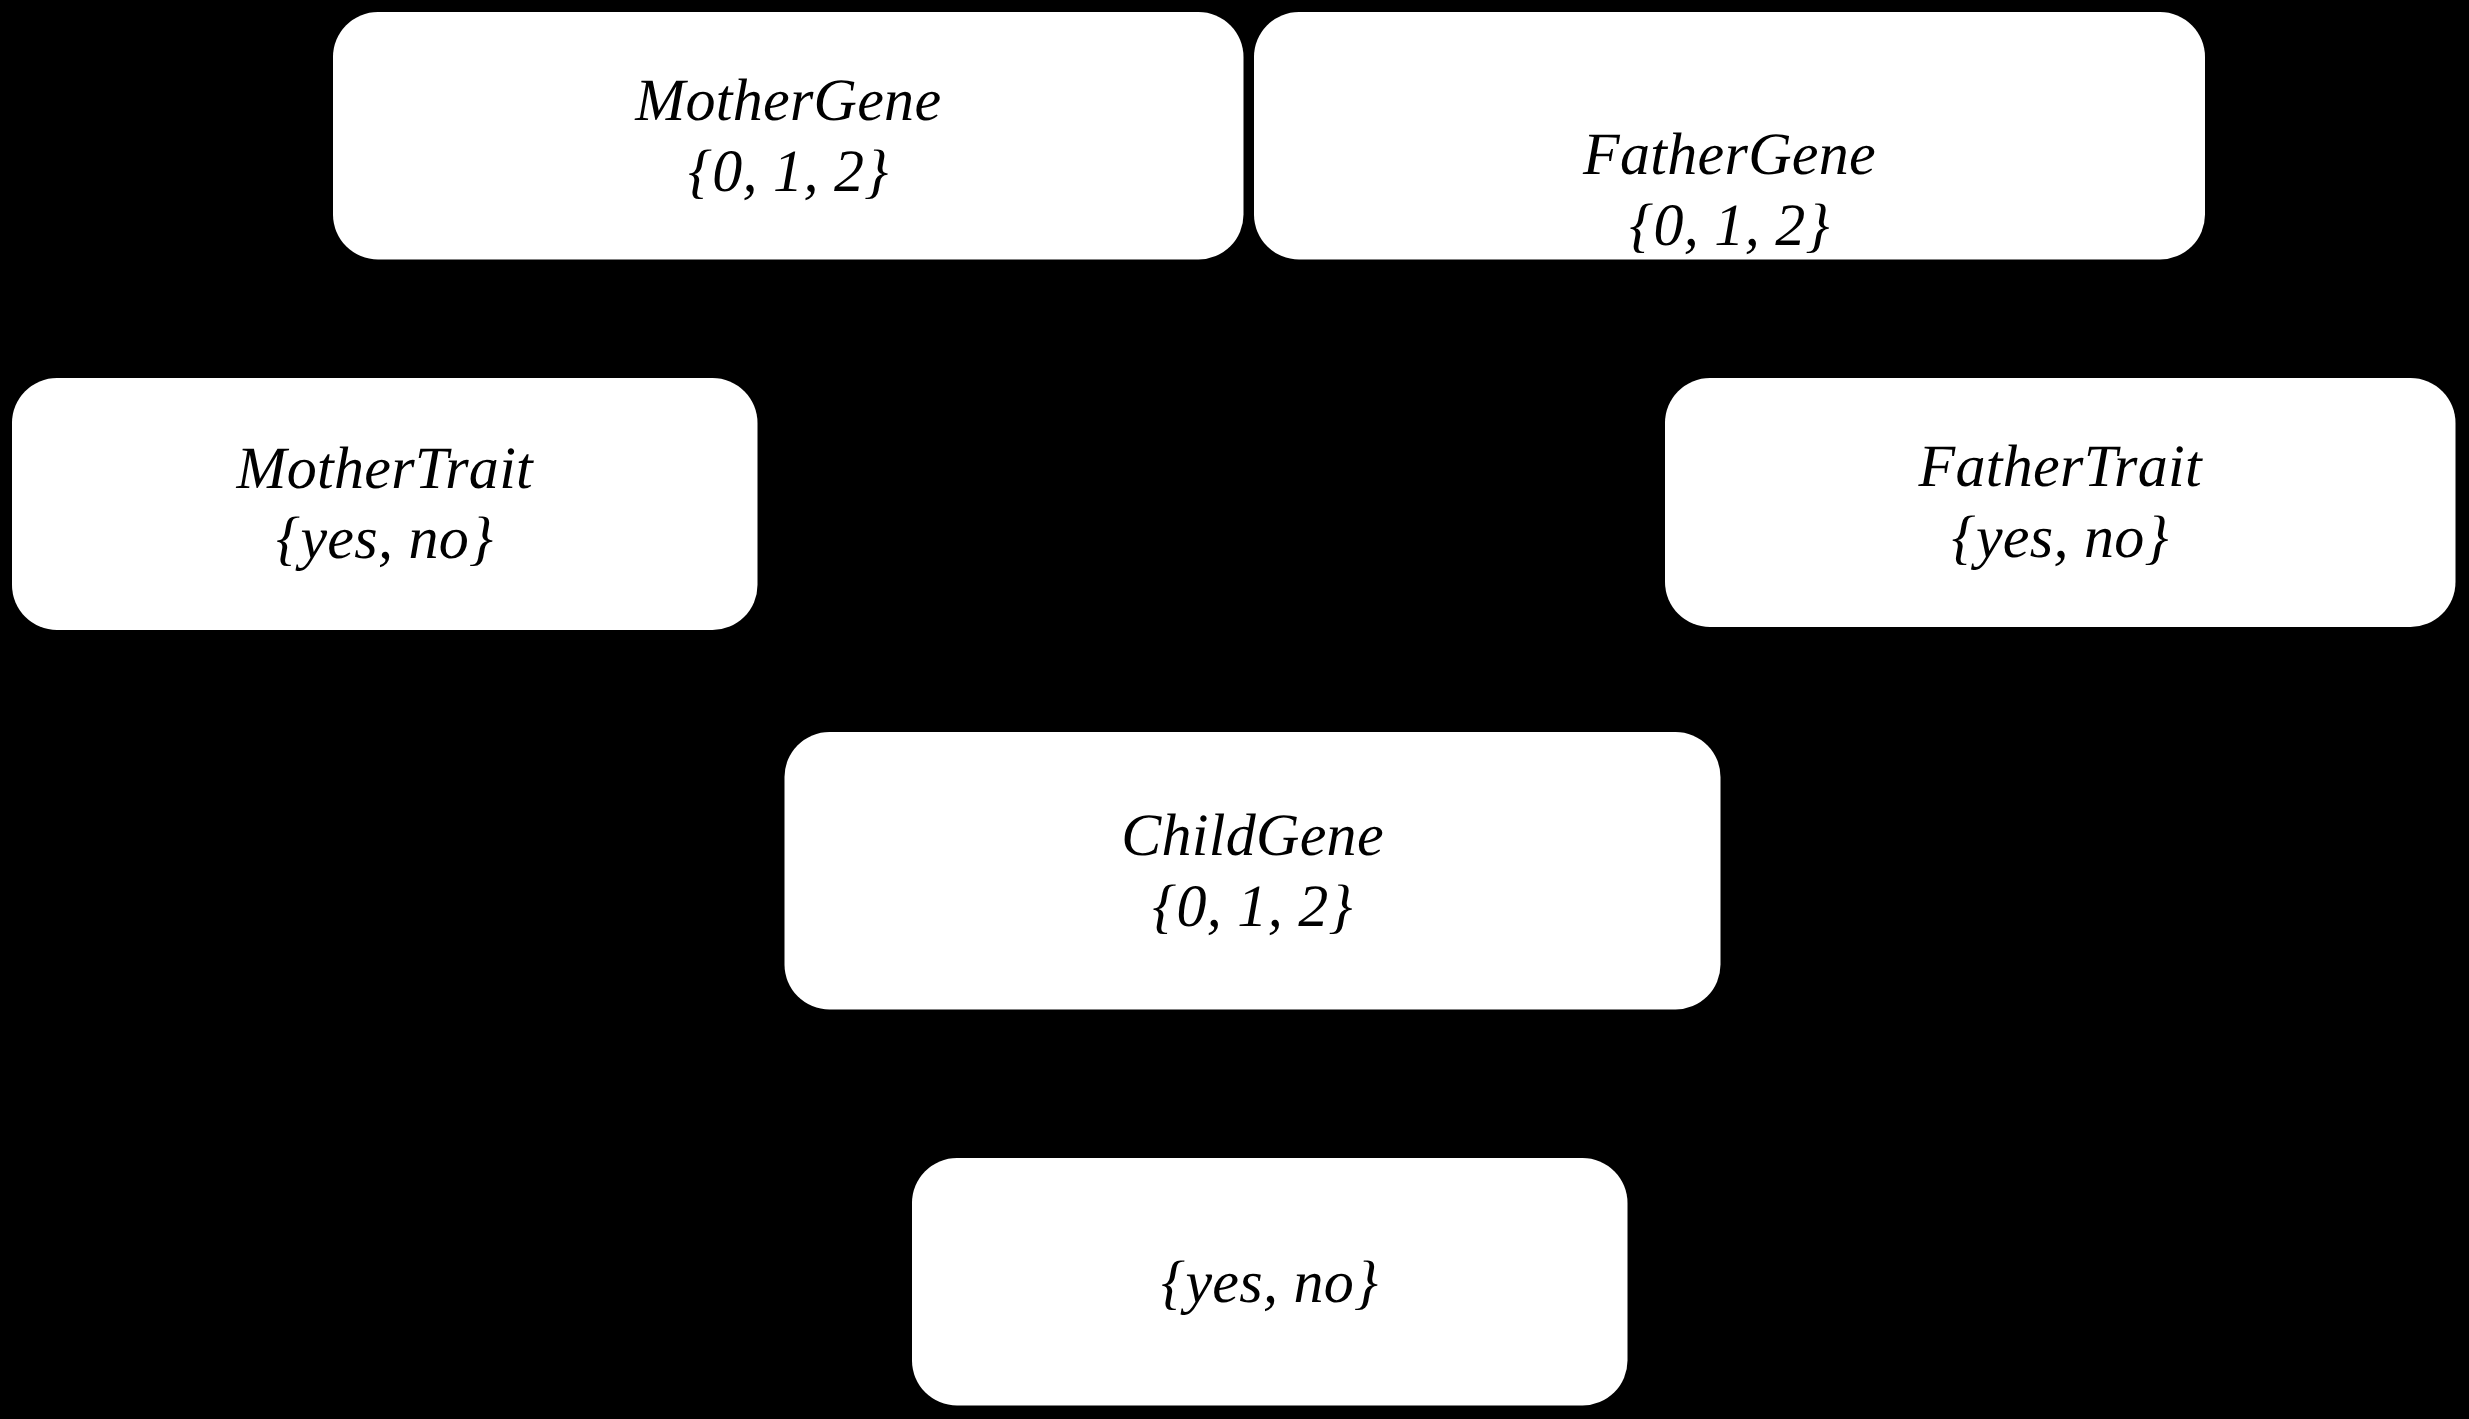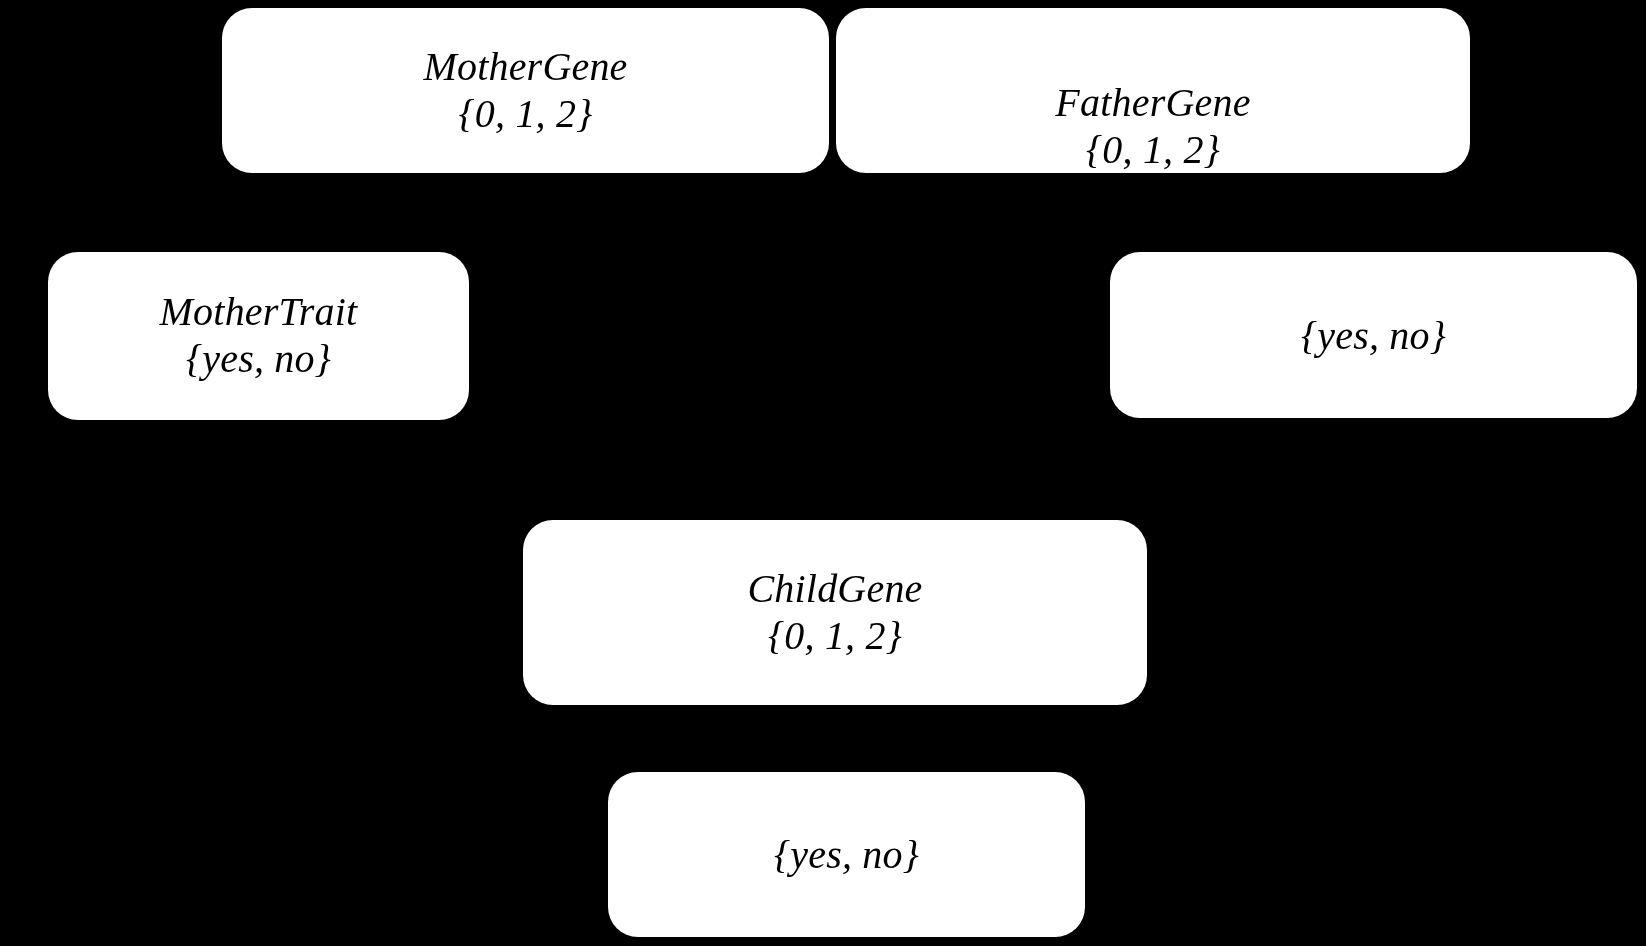--- a/index.html
+++ b/index.html
@@ -42,23 +42,23 @@
     letter-spacing: 0.2px;
     white-space: nowrap;
   }
   .node .line.domain {
     margin-top: 2px;
   }
 
   
   #node-mother-gene  { left: 222px; top: 8px;   width: 607px; height: 165px; }
   #node-father-gene  { left: 836px; top: 8px;   width: 634px; height: 165px; justify-content: flex-end; }
-  #node-mother-trait { left: 8px;   top: 252px; width: 421px; height: 168px; margin-left: 40px; }
+  #node-mother-trait { left: 8px;   top: 252px; width: 497px; height: 168px; }
   #node-father-trait { left: 1110px;top: 252px; width: 527px; height: 166px; }
-  #node-child-gene   { left: 523px; top: 488px; width: 624px; height: 185px; margin-top: 32px; }
+  #node-child-gene   { left: 523px; top: 488px; width: 624px; height: 185px; }
   #node-child-trait  { left: 608px; top: 772px; width: 477px; height: 165px; }
 </style>
 </head>
 <body>
 
 <div id="canvas">
 
   <div class="node" id="node-mother-gene">
     <span class="line name">MotherGene</span>
     <span class="line domain">{0, 1, 2}</span>
@@ -68,20 +68,21 @@
     <span class="line name">FatherGene</span>
     <span class="line domain">{0, 1, 2}</span>
   </div>
 
   <div class="node" id="node-mother-trait">
     <span class="line name">MotherTrait</span>
     <span class="line domain">{yes, no}</span>
   </div>
 
   <div class="node" id="node-father-trait">
+    <span class="line name">FatherTrait</span>
     <span class="line domain">{yes, no}</span>
   </div>
 
   <div class="node" id="node-child-gene">
     <span class="line name">ChildGene</span>
     <span class="line domain">{0, 1, 2}</span>
   </div>
 
   <div class="node" id="node-child-trait">
     <span class="line domain">{yes, no}</span>

